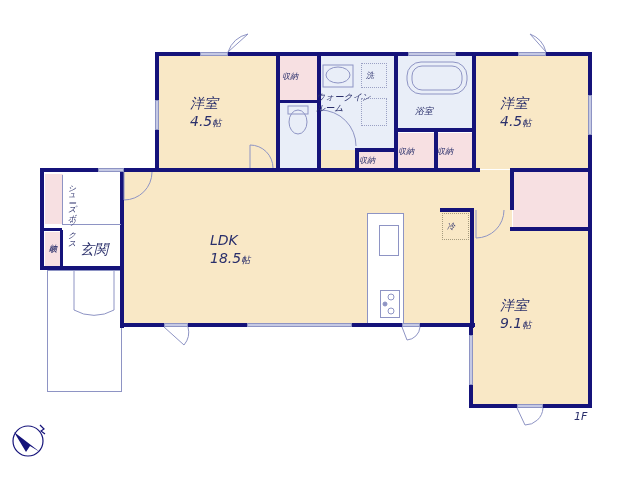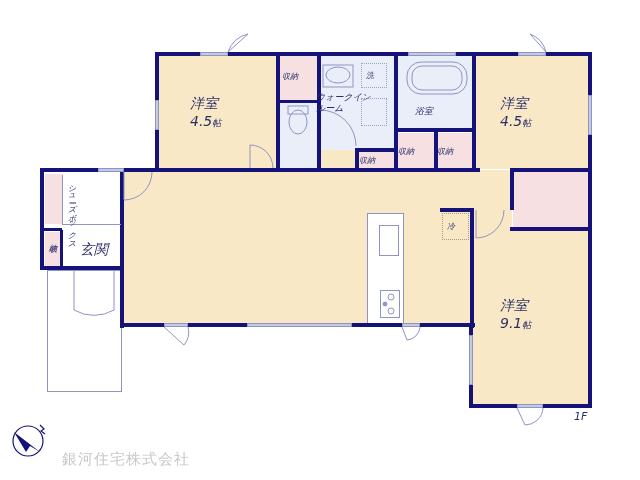--- a/index.html
+++ b/index.html
@@ -126,20 +126,24 @@
   </svg>
 
   <div class="label big" style="left:190px;top:95px;width:60px;">
     <div>洋室</div>
     <div><span>4.5</span><span class="unit">帖</span></div>
   </div>
   <div class="label big" style="left:500px;top:95px;width:60px;">
     <div>洋室</div>
     <div><span>4.5</span><span class="unit">帖</span></div>
   </div>
+  <div class="label big" style="left:210px;top:232px;width:70px;">
+    <div>LDK</div>
+    <div><span>18.5</span><span class="unit">帖</span></div>
+  </div>
   <div class="label big" style="left:500px;top:297px;width:60px;">
     <div>洋室</div>
     <div><span>9.1</span><span class="unit">帖</span></div>
   </div>
   <div class="label small" style="left:316px;top:92px;width:45px;font-size:9px;">
     <div>ウォークイン</div>
     <div>ルーム</div>
   </div>
   <div class="label small" style="left:415px;top:106px;width:45px;font-size:9px;">浴室</div>
   <div class="label small" style="left:80px;top:241px;width:30px;font-size:14px;">玄関</div>
@@ -147,14 +151,13 @@
   <div class="label small" style="left:366px;top:71px;width:16px;">洗</div>
   <div class="label small" style="left:447px;top:222px;width:16px;">冷</div>
 
   <div class="label small" style="left:282px;top:72px;width:34px;">収納</div>
   <div class="label small" style="left:359px;top:156px;width:36px;">収納</div>
   <div class="label small" style="left:398px;top:147px;width:37px;">収納</div>
   <div class="label small" style="left:437px;top:147px;width:36px;">収納</div>
   <div class="label vtext" style="left:47px;top:238px;height:24px;">収納</div>
 
   <div class="label" style="left:574px;top:410px;font-size:11px;">1F</div>
-  <div class="logo-text">銀河住宅株式会社</div>
 </div>
 
 </body></html>

